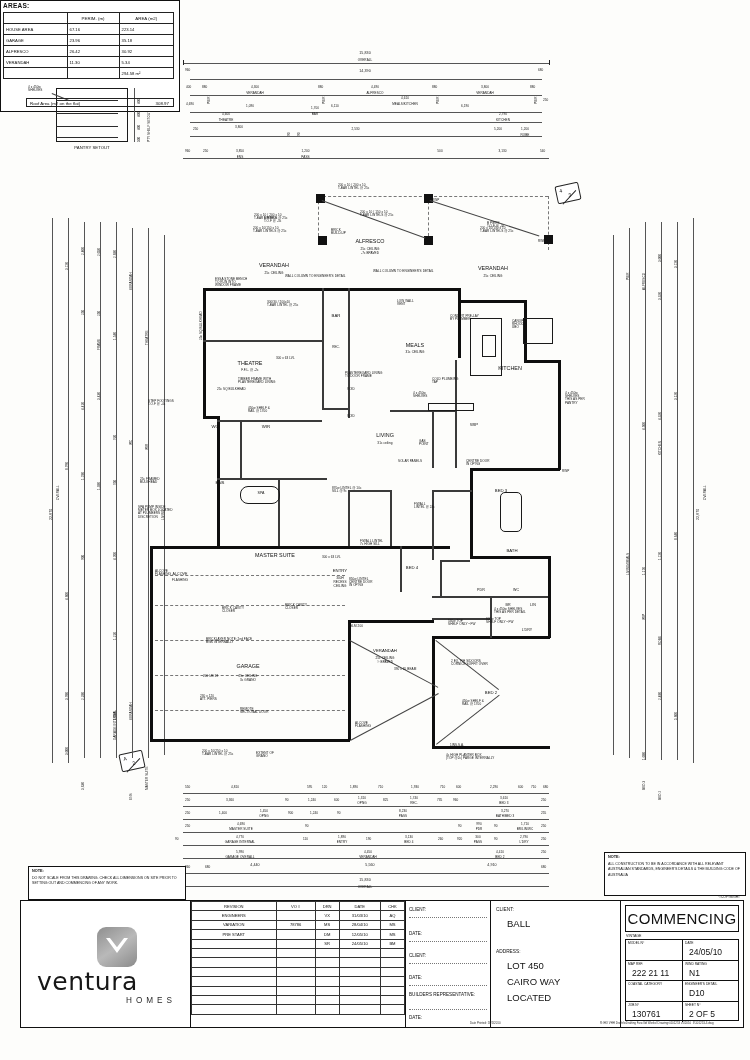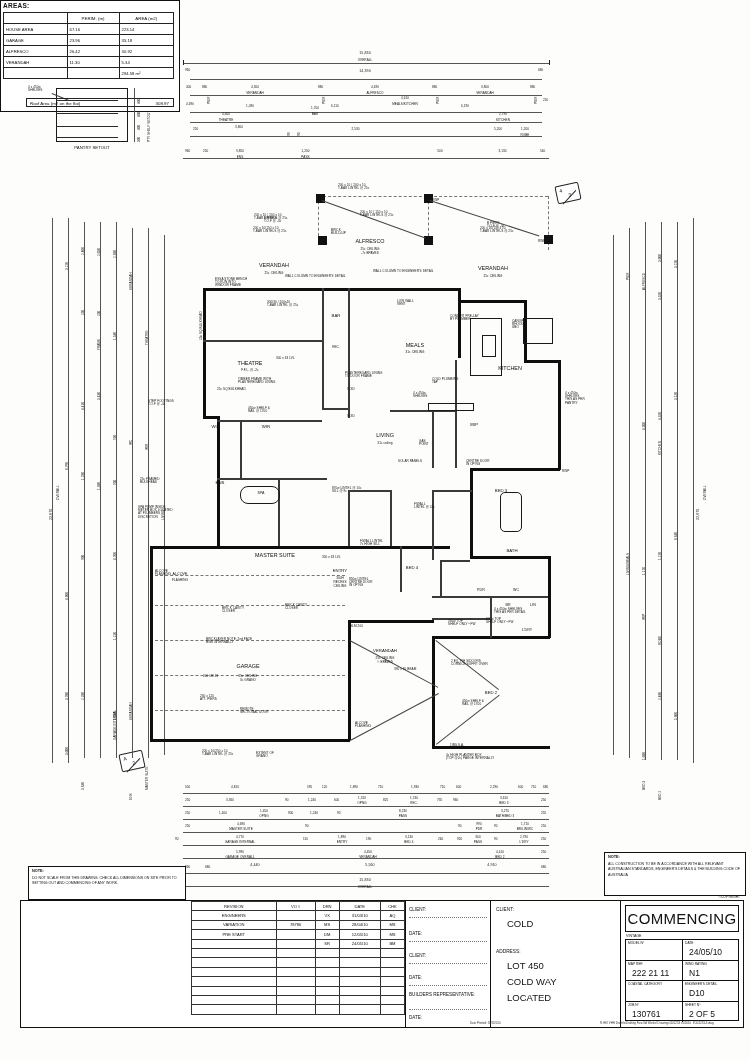--- a/index.html
+++ b/index.html
@@ -689,20 +689,25 @@
   <div class="notebox" style="left:604px;top:852px;width:140px;height:42px;">
     <div class="t">NOTE:</div>
     <div class="b">ALL CONSTRUCTION TO BE IN ACCORDANCE
 WITH ALL RELEVANT AUSTRALIAN
 STANDARDS, ENGINEER'S DETAILS &amp; THE
 BUILDING CODE OF AUSTRALIA</div>
   </div>
 
   <div id="titleblock">
 
+    <div id="logocell">
+      <div class="vlogo"></div>
+      <div class="vword">ventura</div>
+      <div class="vhomes">HOMES</div>
+    </div>
 
     <div id="revcell">
       <table>
         <tbody>
             <tr>
           <th style="width:86px;">REVISION</th>
           <th style="width:38px;">VO #</th>
           <th style="width:22px;">DRN</th>
           <th style="width:40px;">DATE</th>
           <th style="width:22px;">CHK</th>
@@ -798,24 +803,24 @@
       <div style="top:74px;">DATE:</div>
       <div class="sigline" style="top:84px;"></div>
       <div style="top:91px;line-height:1.2;">BUILDERS
 REPRESENTATIVE:</div>
       <div class="sigline" style="top:108px;"></div>
       <div style="top:114px;">DATE:</div>
     </div>
 
     <div id="clientcell">
       <div class="k" style="top:6px;">CLIENT:</div>
-      <div class="v" style="top:17px;">COLD</div>
+      <div class="v" style="top:17px;">BALL</div>
       <div class="k" style="top:48px;">ADDRESS:</div>
       <div class="v" style="top:59px;">LOT 450</div>
-      <div class="v" style="top:75px;">COLD WAY</div>
+      <div class="v" style="top:75px;">CAIRO WAY</div>
       <div class="v" style="top:91px;">LOCATED</div>
     </div>
 
     <div id="namecell">
       <div class="copyright">©COPYRIGHT</div>
       <div class="modelname">
         <span>COMMENCING</span>
       </div>
       <div class="vintage">VINTAGE</div>
       <div class="grid2">

